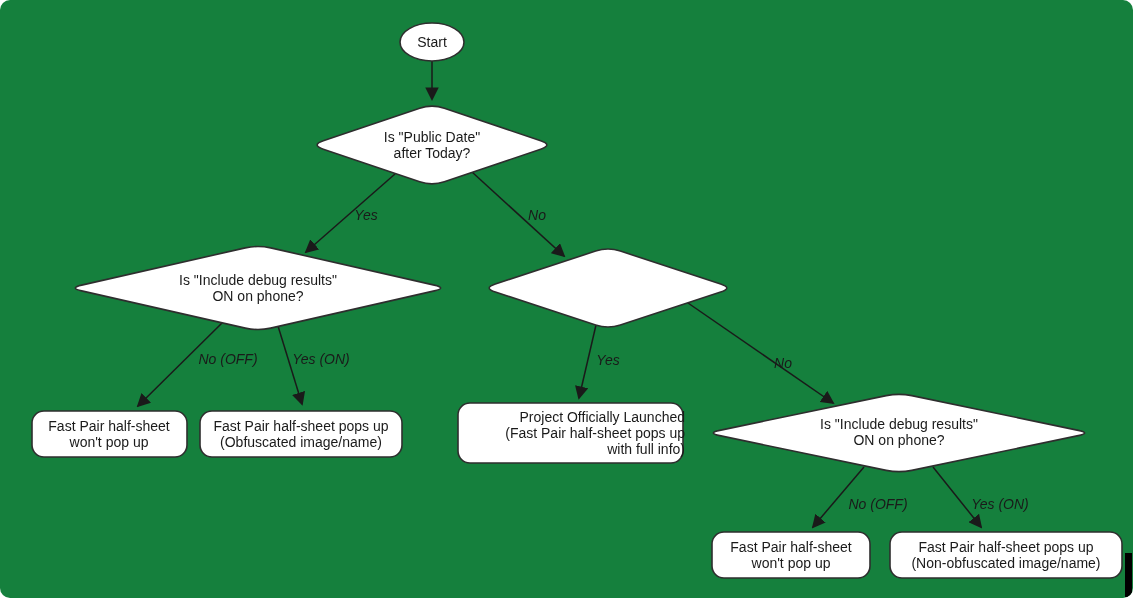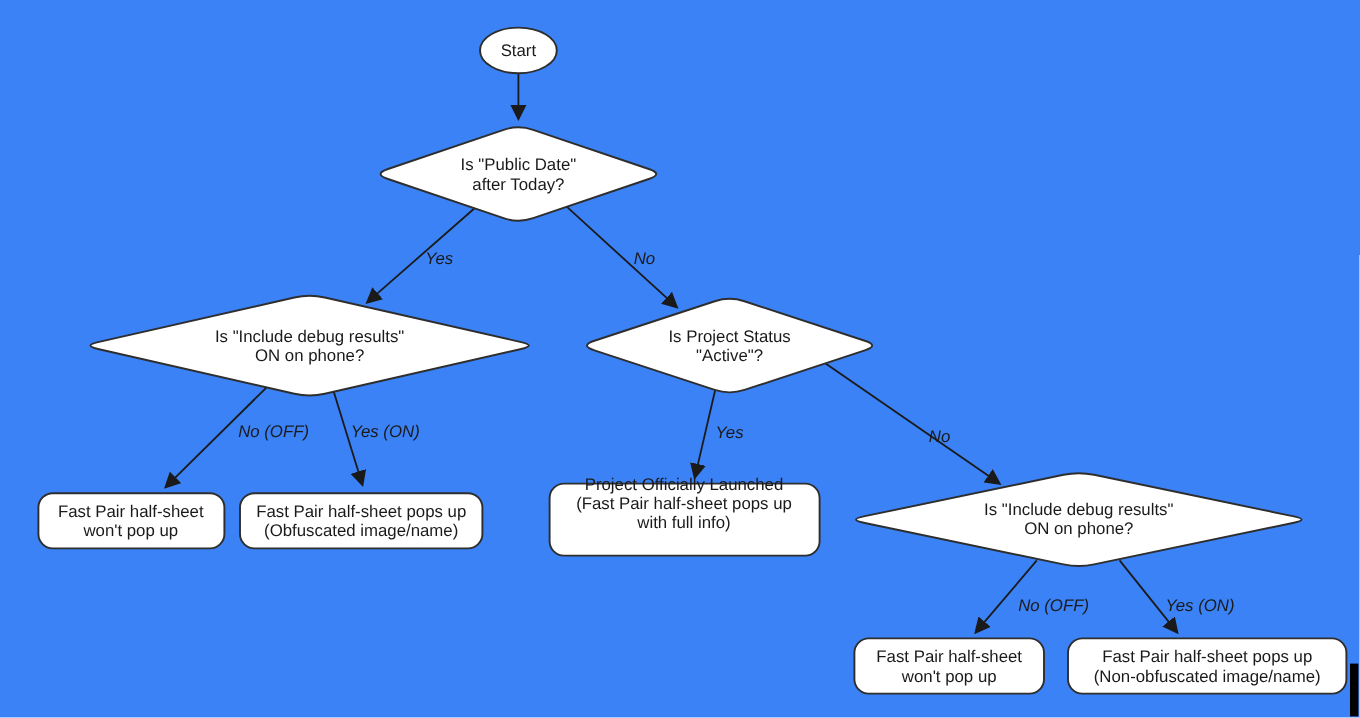--- a/index.html
+++ b/index.html
@@ -1,23 +1,24 @@
 <!DOCTYPE html>
 <html><head>
 <meta charset="utf-8">
 <style>
   html, body { margin: 0; padding: 0; background: #ffffff; }
   .canvas {
     position: relative;
     width: 1133px;
     height: 598px;
-    background: #3b82f6;
+    background: #15803d;
     font-family: "Liberation Sans", sans-serif;
     color: #1a1a1a;
     overflow: hidden;
+    border-radius: 10px;
   }
   svg.layer { position: absolute; left: 0; top: 0; }
   .shape { fill: #ffffff; stroke: #2e2e2e; stroke-width: 1.6; }
   .edge  { stroke: #1a1a1a; stroke-width: 1.5; }
   .lbl {
     position: absolute;
     transform: translate(-50%, -50%);
     text-align: center;
     font-size: 14px;
     line-height: 16px;
@@ -67,29 +68,27 @@
     <rect class="shape" x="458" y="403" width="225" height="60" rx="12"></rect>
     <rect class="shape" x="712" y="532" width="158" height="46" rx="12"></rect>
     <rect class="shape" x="890" y="532" width="232" height="46" rx="12"></rect>
   </svg>
 
   <div class="lbl" style="left:432px; top:42px;  width:60px;">Start</div>
   <div class="lbl" style="left:432px; top:145px; width:200px;">Is "Public Date"
 after Today?</div>
   <div class="lbl" style="left:258px; top:288px; width:340px;">Is "Include debug results"
 ON on phone?</div>
-  <div class="lbl" style="left:608px; top:288px; width:220px;">Is Project Status
-"Active"?</div>
   <div class="lbl" style="left:899px; top:432px; width:340px;">Is "Include debug results"
 ON on phone?</div>
   <div class="lbl" style="left:109px; top:434px; width:150px;">Fast Pair half-sheet
 won't pop up</div>
   <div class="lbl" style="left:301px; top:434px; width:200px;">Fast Pair half-sheet pops up
 (Obfuscated image/name)</div>
-  <div class="lbl" style="left:570px; top:419px; width:230px;">Project Officially Launched
+  <div class="lbl" style="left:570px; top:433px; width:230px;text-align:right;">Project Officially Launched
 (Fast Pair half-sheet pops up
 with full info)</div>
   <div class="lbl" style="left:791px; top:555px; width:155px;">Fast Pair half-sheet
 won't pop up</div>
   <div class="lbl" style="left:1006px;top:555px; width:230px;">Fast Pair half-sheet pops up
 (Non-obfuscated image/name)</div>
 
   <div class="elbl" style="left:366px; top:215px;">Yes</div>
   <div class="elbl" style="left:537px; top:215px;">No</div>
   <div class="elbl" style="left:228px; top:359px;">No (OFF)</div>

